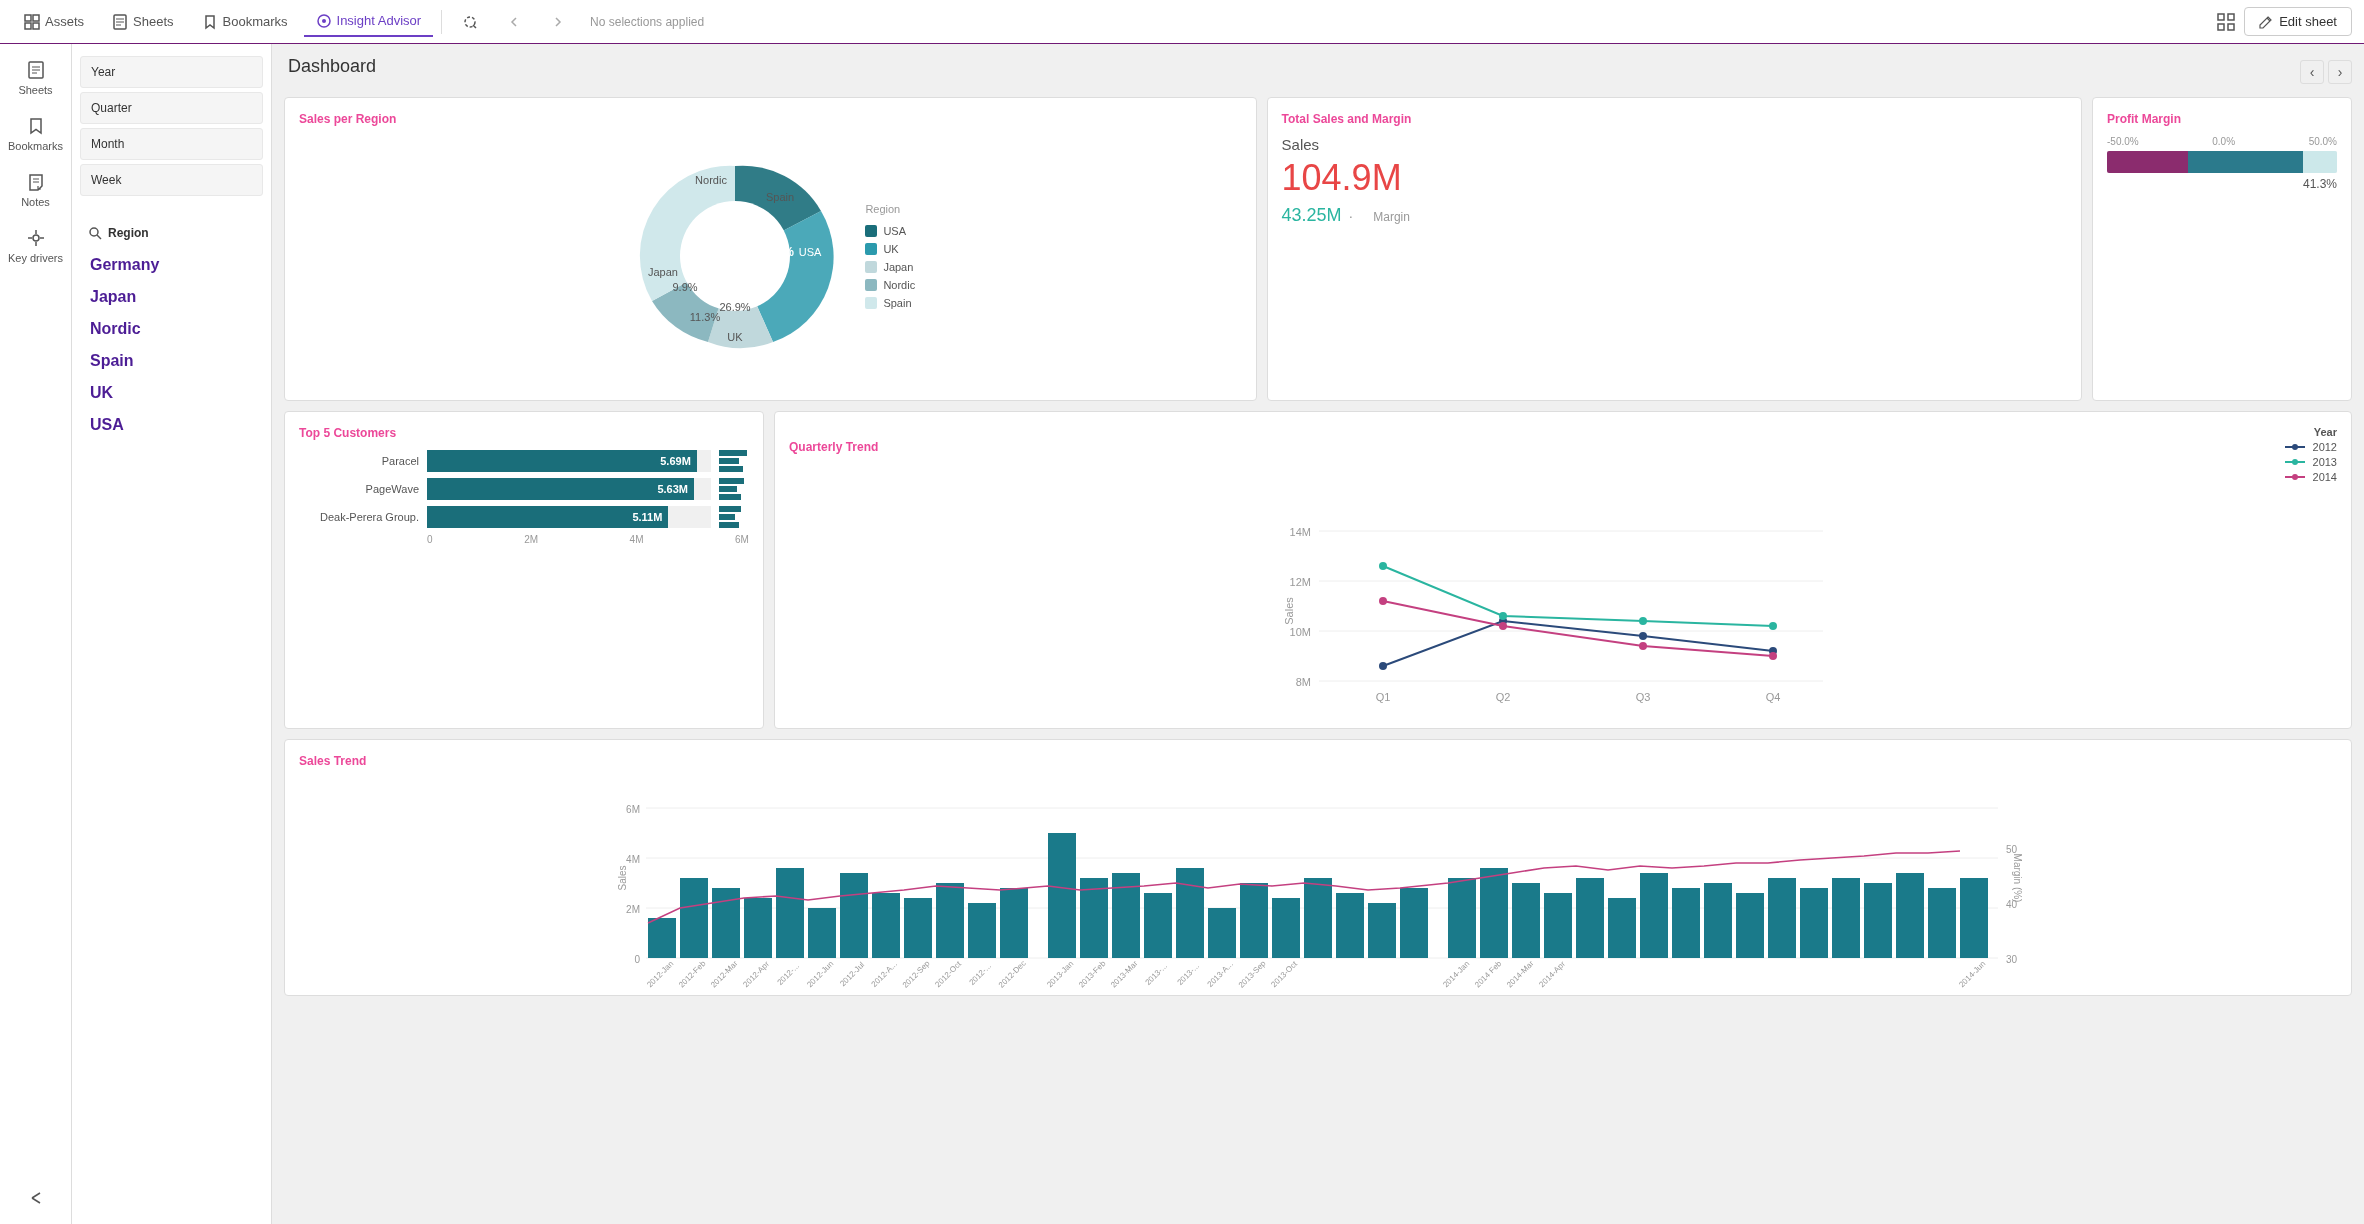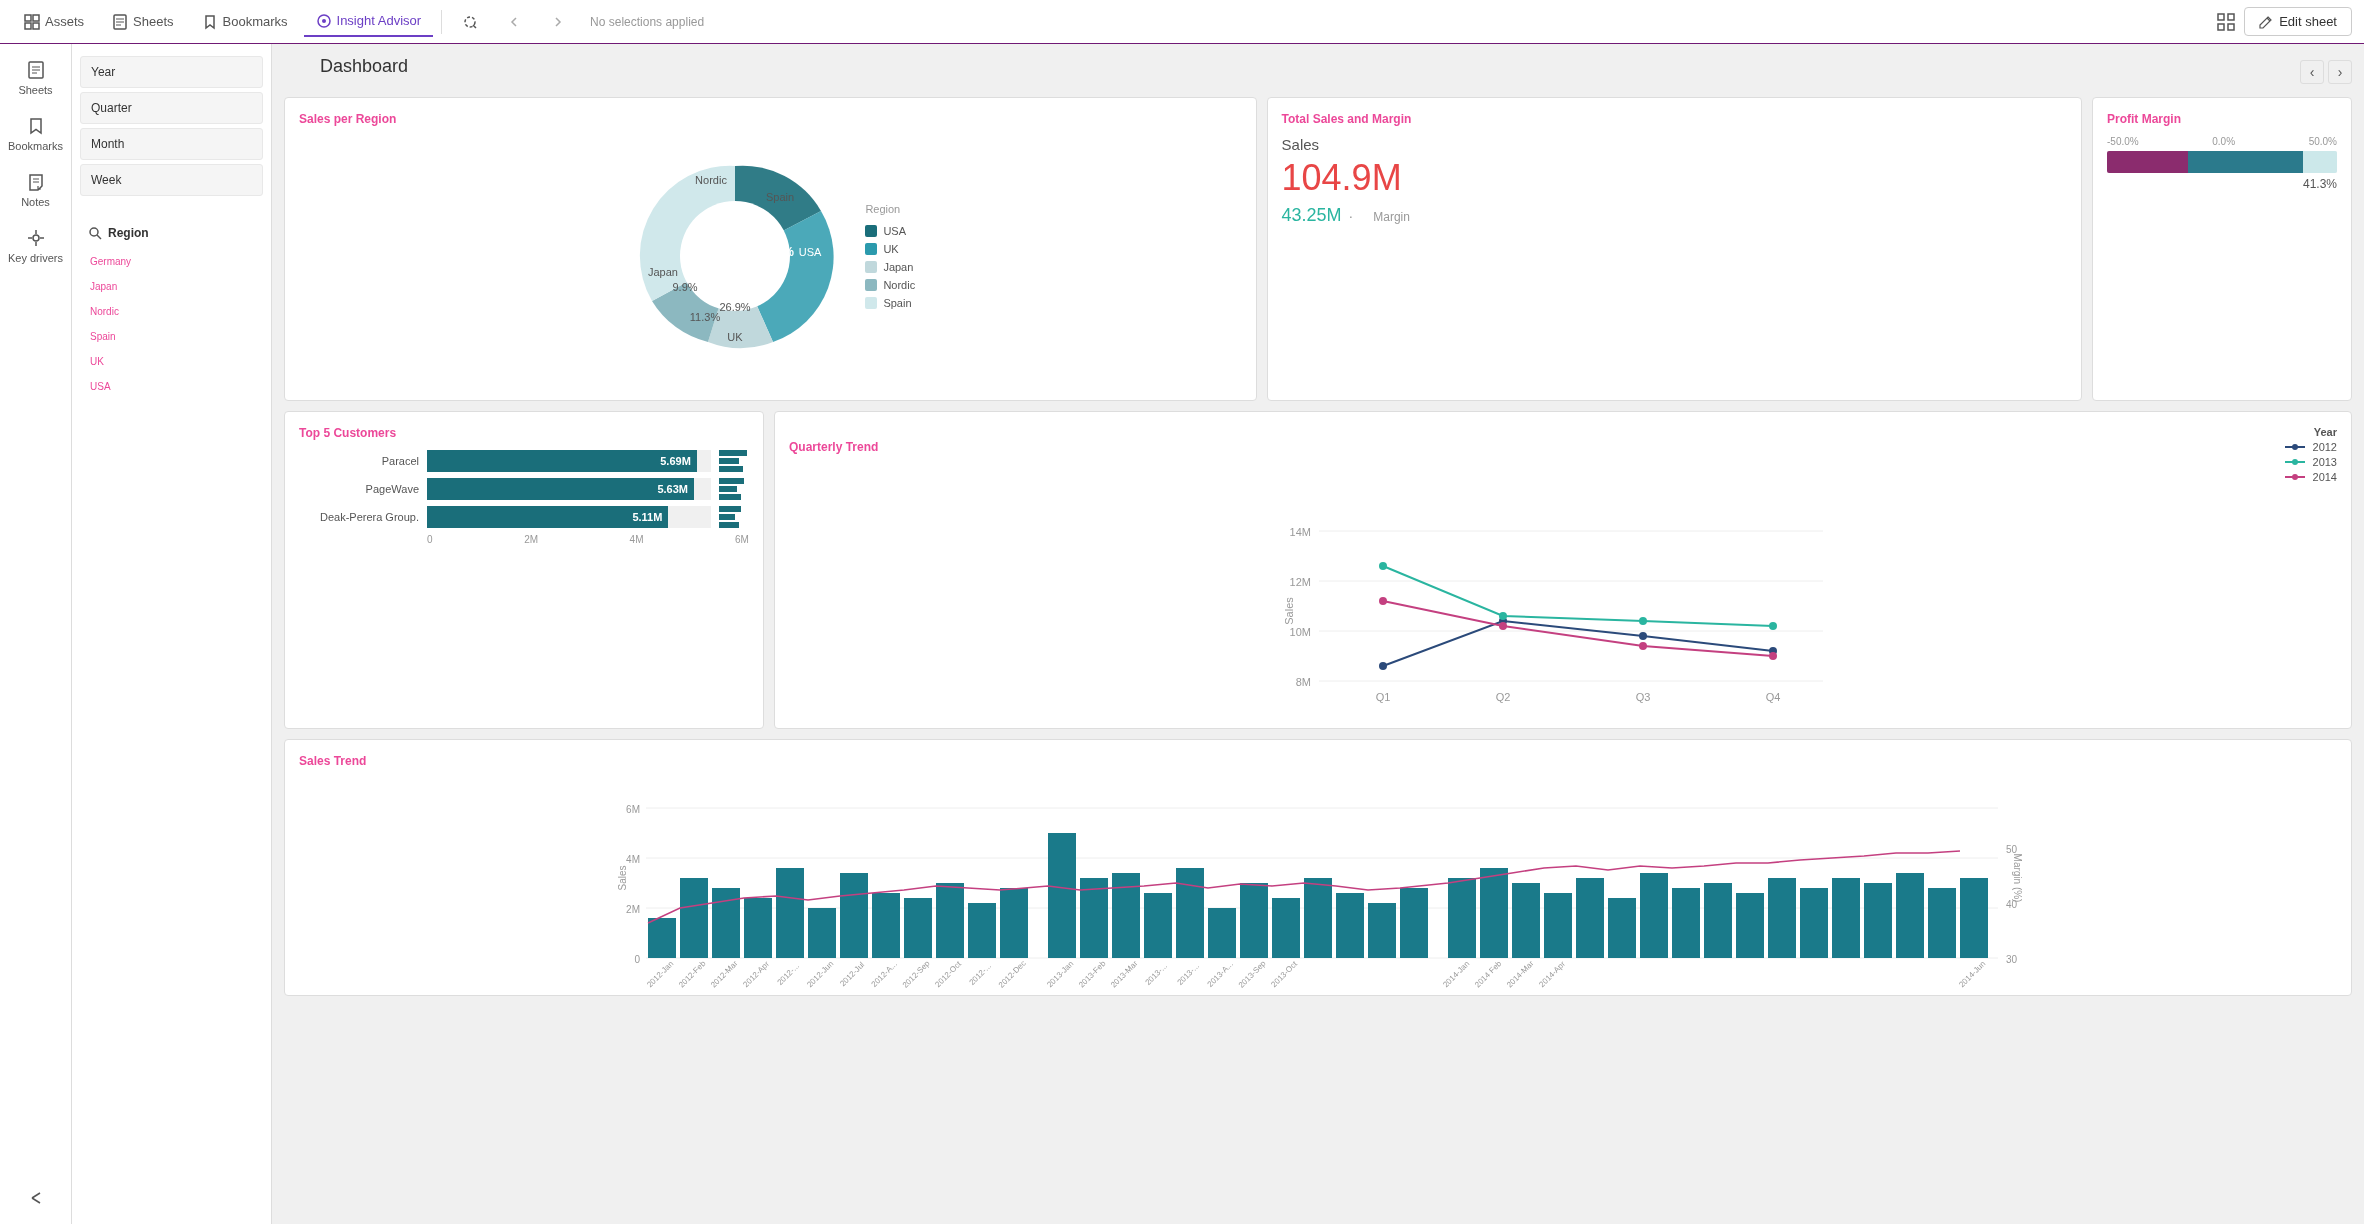--- a/index.html
+++ b/index.html
@@ -54,22 +54,23 @@
       padding: 8px 10px; background: #f5f5f5; border-radius: 3px;
       cursor: pointer; font-size: 12px; color: #333; border: 1px solid #e8e8e8;
     }
     .panel-divider { height: 16px; }
     .region-header {
       display: flex; align-items: center; gap: 6px;
       padding: 6px 8px; font-size: 12px; font-weight: 600;
     }
     .region-list { display: flex; flex-direction: column; gap: 2px; }
     .region-list-item {
-      padding: 6px 10px; font-size: 10px; color: #ec4899; cursor: pointer;
+      padding: 6px 10px; font-size: 16px; color: #4c1d95; cursor: pointer;
       border-radius: 3px;
+      font-weight: bold;
     }
 
     
     .content-area {
       flex: 1; overflow-y: auto; padding: 12px; background: #f0f0f0;
     }
     .page-title { font-size: 18px; font-weight: 400; color: #333; margin-bottom: 10px; padding-left: 4px; }
 
     
     .top-row { display: flex; gap: 10px; margin-bottom: 10px; }
@@ -256,21 +257,21 @@
       <div class="region-list-item">Japan</div>
       <div class="region-list-item">Nordic</div>
       <div class="region-list-item">Spain</div>
       <div class="region-list-item">UK</div>
       <div class="region-list-item">USA</div>
     </div>
   </div>
 
   <div class="content-area">
 
-    <div style="display:flex; align-items:center; margin-bottom:10px;margin-left:32px;">
+    <div style="display:flex; align-items:center; margin-bottom:10px;">
       <span class="page-title">Dashboard</span>
       <div class="nav-chevrons" style="margin-left:auto">
         <button class="chevron-btn">‹</button>
         <button class="chevron-btn">›</button>
       </div>
     </div>
 
     <div class="top-row">
 
       <div class="card sales-region-card" style="flex:1.2">

